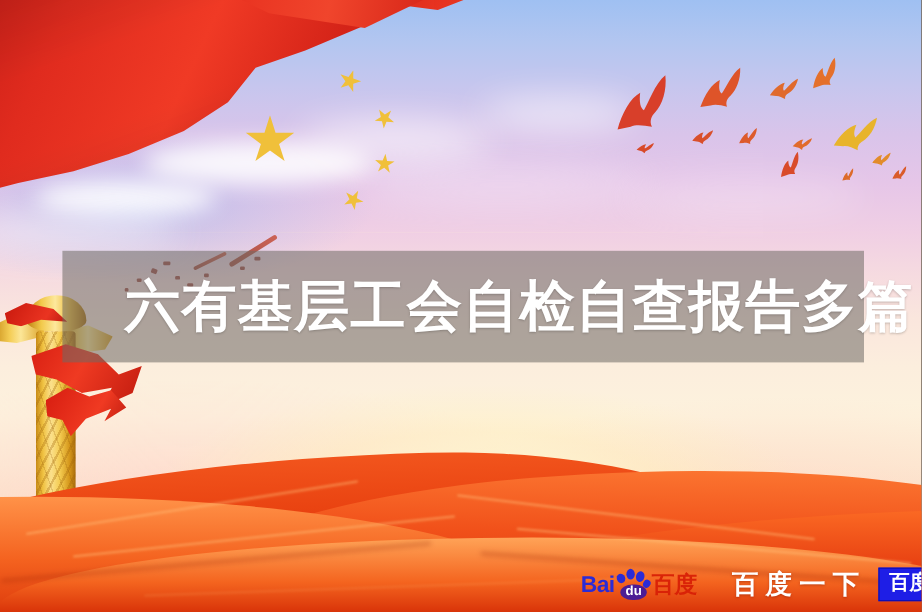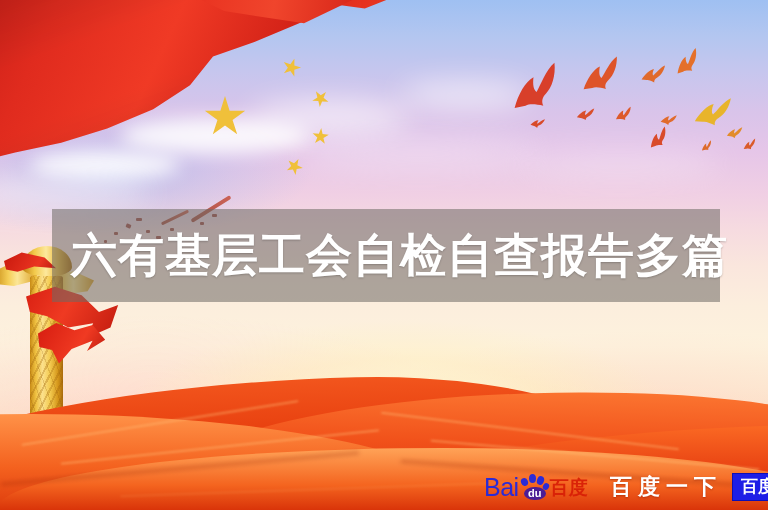--- a/index.html
+++ b/index.html
@@ -142,33 +142,33 @@
     position:absolute;left:52px;top:209px;width:668px;height:93px;
     background:rgba(110,105,100,.55);
     display:flex;align-items:center;
   }
   .title-text{
     color:#fff;
     font-size:46px;
     font-weight:700;
     letter-spacing:1px;
     white-space:nowrap;
-    padding-left:19px;
+    padding-left:52px;
     text-shadow:0 1px 2px rgba(0,0,0,.22);
     font-family:"DejaVu Sans","Liberation Sans",sans-serif;
   }
 
   
   .brandbar{
     position:absolute;left:484px;bottom:6px;height:34px;
     display:flex;align-items:center;gap:0px;
   }
   .baidu-logo{position:relative;display:flex;align-items:center;height:26px;width:112px;}
   .bl-bai{
-    font-size:25px;font-weight:400;color:#2b2bd6;letter-spacing:-.5px;
+    font-size:19px;font-weight:700;color:#2b2bd6;letter-spacing:-.5px;
     font-family:"Liberation Sans",sans-serif;line-height:1;
   }
   .bl-paw{
     position:relative;width:30px;height:26px;margin:0 1px 0 0;
   }
   .bl-paw .pad{position:absolute;background:#2b2bd6;border-radius:50%;}
   .bl-paw .du{
     position:absolute;left:5px;bottom:0px;width:22px;height:13px;
     background:#4c1d95;border-radius:11px/7px;
     color:#fff;font-size:11px;font-weight:700;line-height:13px;text-align:center;

